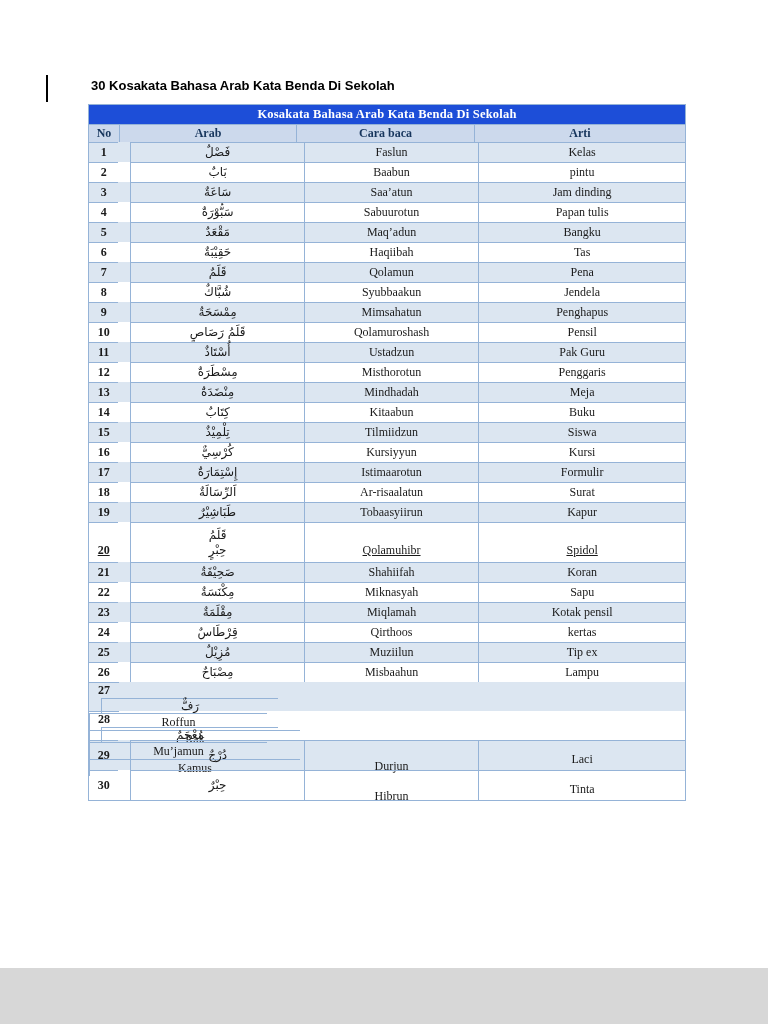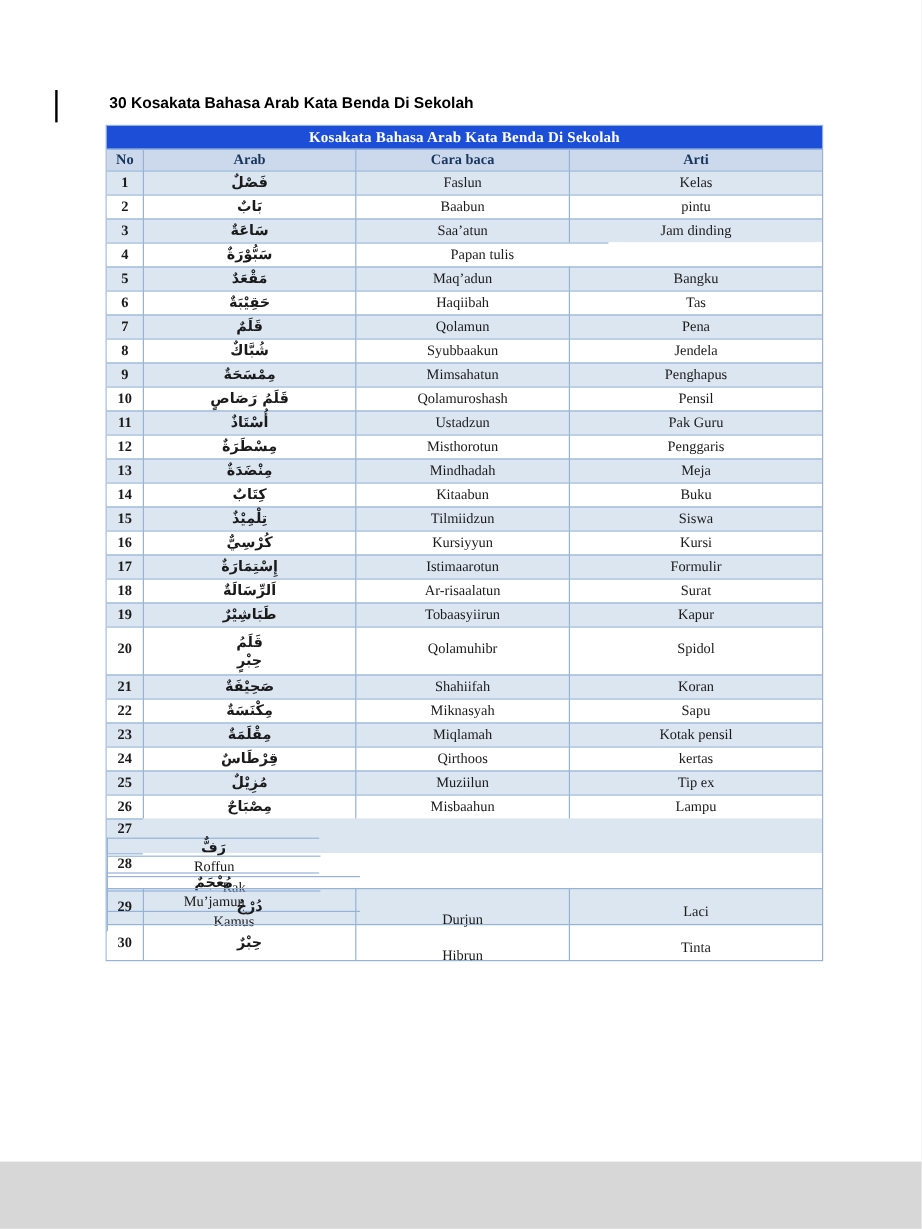--- a/index.html
+++ b/index.html
@@ -69,32 +69,33 @@
   .w-arab { width: 177px; }
   .w-cara { width: 178px; }
   .w-arti { width: 211px; }
   .trow { display: flex; background: #ffffff; }
   .trow.shade { background: #dce6f1; }
   .trow > .cell { border-top: 1px solid #95b3d7; font-size: 12px; color: #1a1a1a; }
   .trow > .cell + .cell { border-left: 1px solid #95b3d7; }
   .c-no { font-weight: bold; }
   .c-arab {
     font-family: "DejaVu Sans", sans-serif;
-    font-weight: bold;
+    font-weight: normal;
     font-size: 14px;
     line-height: 1.2;
     white-space: pre-line;
     direction: rtl;
+    margin-left: 12px;
   }
   .h20 { height: 20px; }
   .h40 { height: 40px; }
   .h29 { height: 29px; flex-direction: column; }
   .h30 { height: 30px; }
   
-  .v-arab2 .c-cara, .v-arab2 .c-arti, .v-arab2 .c-no { align-items: flex-end; padding-bottom: 14px; }
+  .v-arab2 .c-cara, .v-arab2 .c-arti, .v-arab2 .c-no { align-items: flex-end; padding-bottom: 4px; text-decoration: underline; }
   
   .v-top .c-cara, .v-top .c-arti { align-items: flex-start; padding-top: 1px; }
   
   .v-split .c-cara { align-items: flex-start; padding-top: 18px; }
   .v-split .c-arti { align-items: flex-end; padding-bottom: 3px; }
 </style>
 </head>
 <body>
 
 <div class="page">
@@ -129,20 +130,21 @@
         </div>
         <div class="trow shade h20">
           <div class="cell c-no w-no">3</div>
           <div class="cell c-arab w-arab">سَاعَةٌ</div>
           <div class="cell c-cara w-cara">Saa’atun</div>
           <div class="cell c-arti w-arti">Jam dinding</div>
         </div>
         <div class="trow h20">
           <div class="cell c-no w-no">4</div>
           <div class="cell c-arab w-arab">سَبُّوْرَةٌ</div>
+          <div class="cell c-cara w-cara">Sabuurotun</div>
           <div class="cell c-arti w-arti">Papan tulis</div>
         </div>
         <div class="trow shade h20">
           <div class="cell c-no w-no">5</div>
           <div class="cell c-arab w-arab">مَقْعَدٌ</div>
           <div class="cell c-cara w-cara">Maq’adun</div>
           <div class="cell c-arti w-arti">Bangku</div>
         </div>
         <div class="trow h20">
           <div class="cell c-no w-no">6</div>

